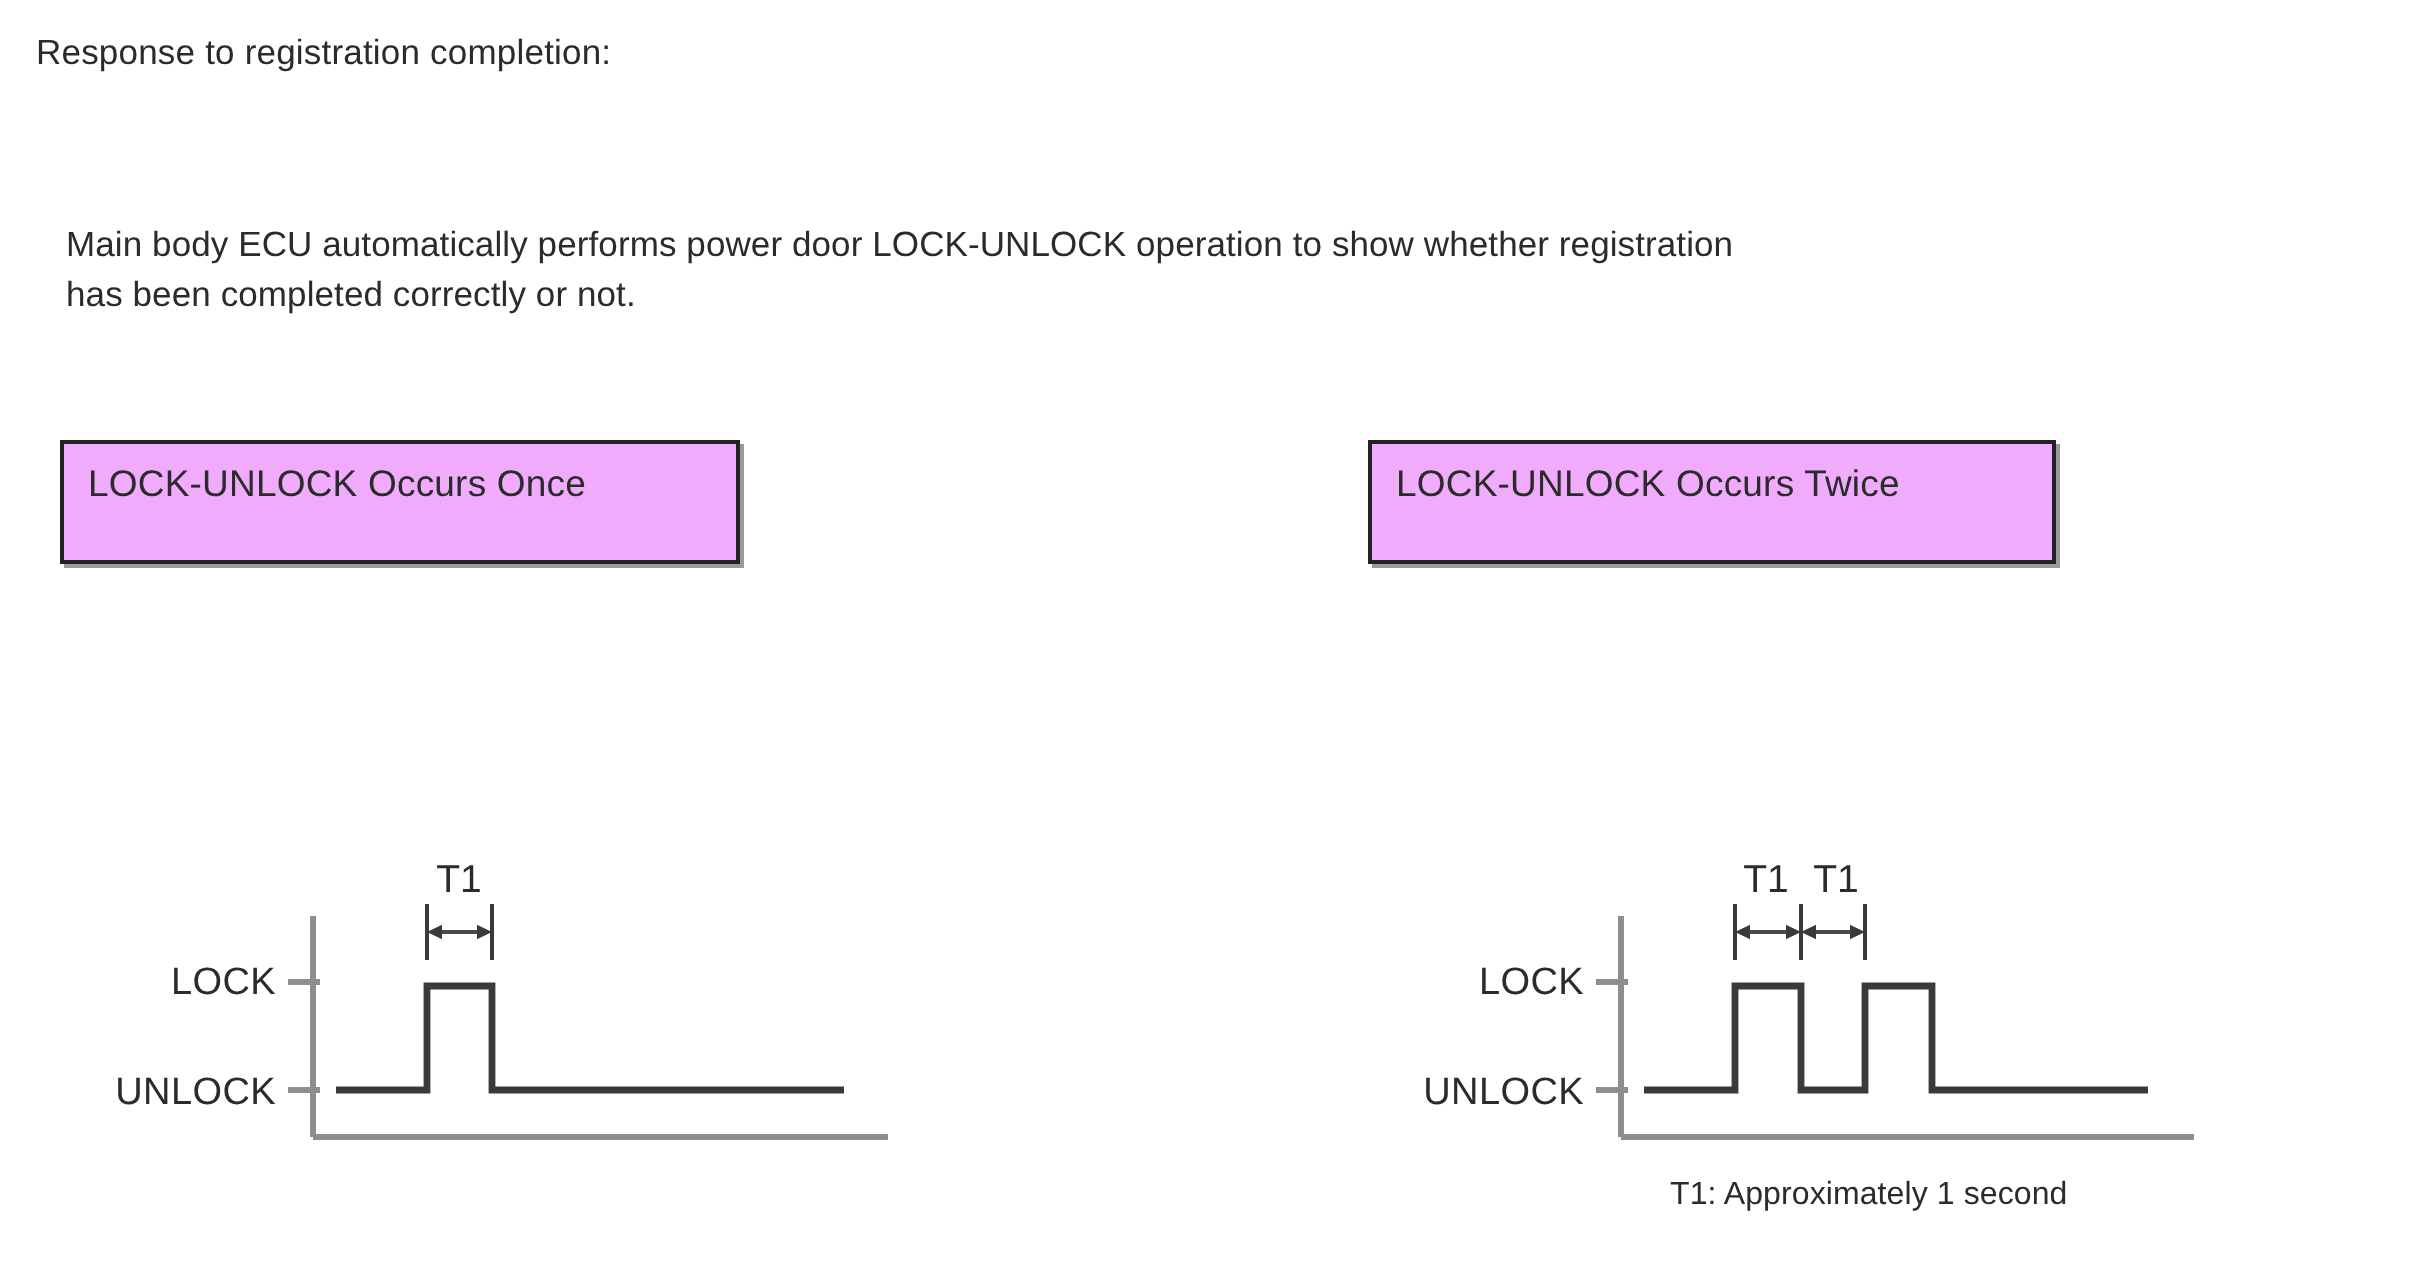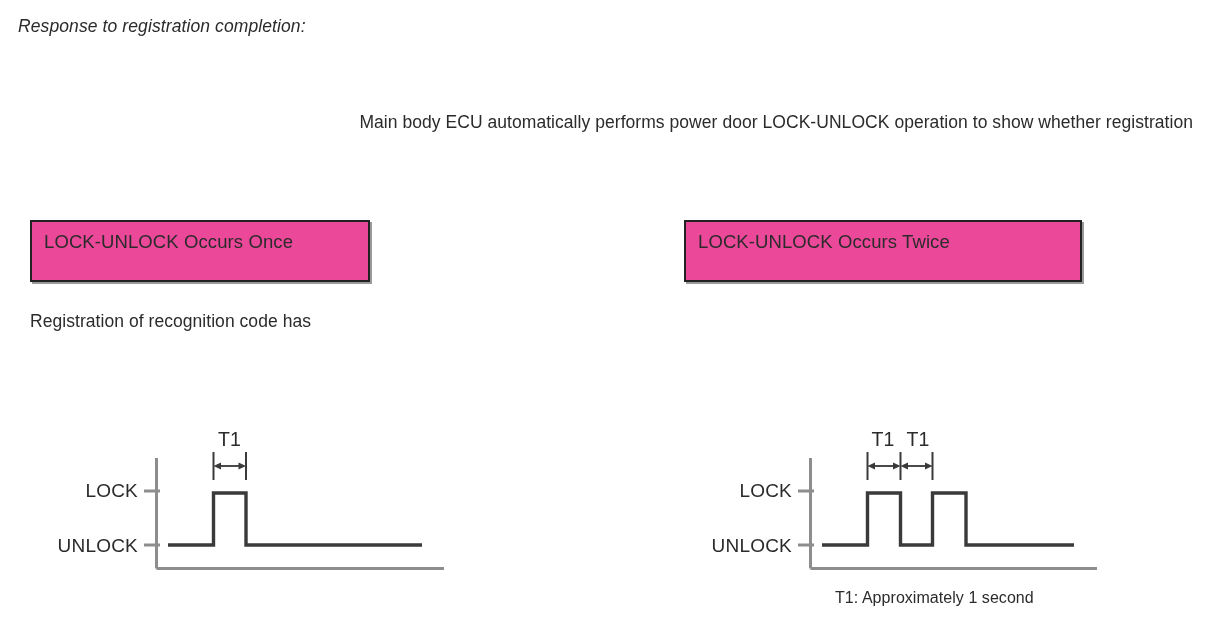--- a/index.html
+++ b/index.html
@@ -20,49 +20,48 @@
 
   .abs { position: absolute; }
 
   
   #heading {
     left: 18px;
     top: 16px;
     font-size: 17.5px;
     letter-spacing: 0.1px;
     white-space: nowrap;
-    font-style: italic;
   }
 
   
   #intro {
     left: 33px;
     top: 110px;
     width: 1160px;
     font-size: 17.5px;
     line-height: 25px;
     letter-spacing: 0.05px;
   }
-  #intro .line { white-space: nowrap; text-align: right; }
+  #intro .line { white-space: nowrap; }
 
   
   .column { position: absolute; top: 220px; }
   #column-success { left: 30px; }
   #column-failure { left: 684px; }
 
   .outcome-box {
     box-sizing: border-box;
     border: 2px solid #222222;
-    background: #ec4899;
+    background: #f0abfc;
     box-shadow: 2px 2px 0 0 #9a9a9a;
     padding: 9px 12px 0 12px;
     height: 62px;
   }
   #box-success { width: 340px; }
-  #box-failure { width: 398px; }
+  #box-failure { width: 344px; }
 
   .outcome-box-label {
     font-size: 18.5px;
     white-space: nowrap;
     letter-spacing: 0.1px;
   }
 
   .outcome-caption {
     margin-top: 27px;
     font-size: 17.5px;
@@ -106,28 +105,28 @@
     letter-spacing: 0.05px;
   }
 </style>
 </head>
 <body>
 
 <div class="abs" id="heading">Response to registration completion:</div>
 
 <div class="abs" id="intro">
   <div class="line">Main body ECU automatically performs power door LOCK-UNLOCK operation to show whether registration</div>
+  <div class="line">has been completed correctly or not.</div>
 </div>
 
 <div class="column" id="column-success">
   <div class="outcome-box" id="box-success">
     <div class="outcome-box-label">LOCK-UNLOCK Occurs Once</div>
   </div>
   <div class="outcome-caption">
-    <div class="line">Registration of recognition code has</div>
   </div>
 </div>
 
 <div class="column" id="column-failure">
   <div class="outcome-box" id="box-failure">
     <div class="outcome-box-label">LOCK-UNLOCK Occurs Twice</div>
   </div>
 </div>
 
 <div class="abs figure" id="figure-success">

